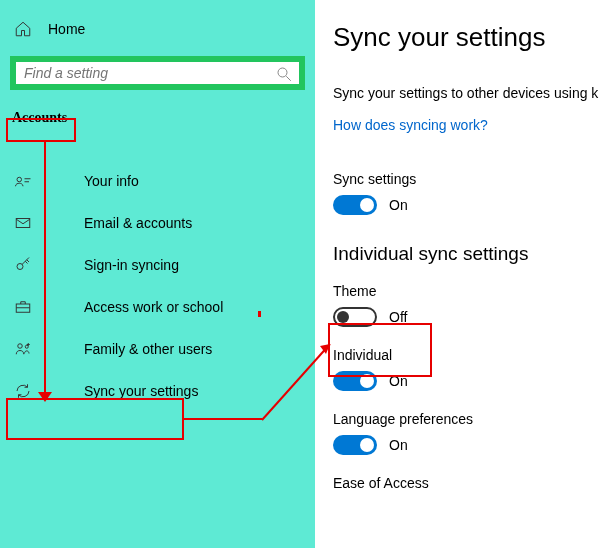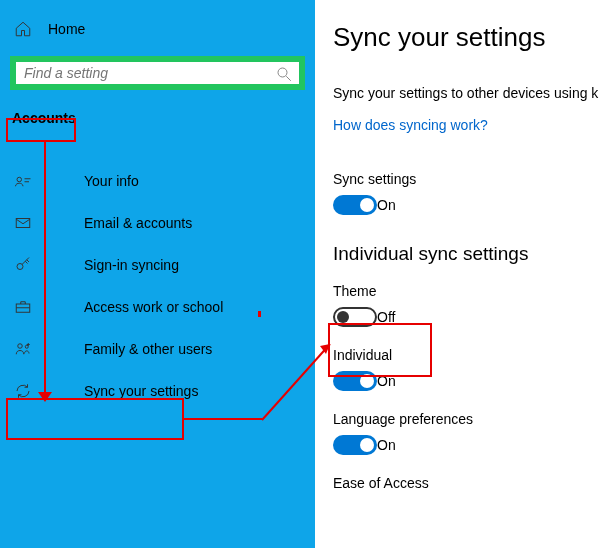--- a/index.html
+++ b/index.html
@@ -1,42 +1,42 @@
 <!DOCTYPE html>
 <html><head>
 <meta charset="utf-8">
 <style>
 * { box-sizing: border-box; margin: 0; padding: 0; }
 body { font-family: "Segoe UI", Arial, sans-serif; font-size: 14px; color: #000; background: #fff; width: 600px; height: 548px; overflow: hidden; position: relative; }
 .container { display: flex; height: 100%; }
-.sidebar { width: 315px; background: #0ea5e9; padding: 12px 0 0 0; height: 100%; }
+.sidebar { width: 315px; background: #5eead4; padding: 12px 0 0 0; height: 100%; }
 .home-row { display: flex; align-items: center; padding: 8px 14px; margin-bottom: 10px; cursor: pointer; }
 .home-row .icon { width: 18px; height: 18px; display: inline-flex; align-items: center; justify-content: center; }
 .home-row .label { margin-left: 16px; font-size: 14px; }
 .search-box { margin: 0 10px 14px 10px; border: 6px solid #22c55e; background: #fff; height: 34px; display: flex; align-items: center; padding: 0 8px; }
 .search-box input { flex: 1; border: none; outline: none; font-size: 14px; background: transparent; font-style: italic; color: #666; }
 .search-box .search-icon { width: 16px; height: 16px; opacity: .6; }
-.category-title { font-weight: 700; font-size: 14px; padding: 6px 12px; display: inline-block; }
+.category-title { font-weight: 700; font-size: 14px; padding: 6px 12px; display: inline-block; font-family: Liberation Serif, serif; }
 .nav-list { margin-top: 28px; }
 .nav-item { display: flex; align-items: center; padding: 12px 14px; cursor: pointer; gap: 36px; }
 .nav-item .icon { width: 18px; height: 18px; display: inline-flex; align-items: center; justify-content: center; }
 .nav-item .label { margin-left: 16px; font-size: 14px; }
 .main { flex: 1; padding: 22px 0 0 18px; overflow: hidden; }
 .page-title { font-size: 26px; font-weight: 400; margin-bottom: 32px; }
 .desc { font-size: 14px; margin-bottom: 16px; white-space: nowrap; }
 .link { color: #0066cc; font-size: 14px; cursor: pointer; margin-bottom: 22px; display: inline-block; }
 .setting-label { font-size: 14px; margin-bottom: 8px; margin-top: 16px; }
 .subheading { font-size: 19px; font-weight: 400; margin: 28px 0 18px 0; }
 .toggle-row { display: flex; align-items: center; margin-bottom: 20px; }
 .toggle { width: 44px; height: 20px; border-radius: 10px; position: relative; cursor: pointer; }
 .toggle.on { background: #0078d4; }
 .toggle.on .knob { position: absolute; right: 3px; top: 3px; width: 14px; height: 14px; border-radius: 50%; background: #fff; }
 .toggle.off { background: #fff; border: 2px solid #333; width: 44px; height: 20px; box-sizing: border-box; }
 .toggle.off .knob { position: absolute; left: 2px; top: 2px; width: 12px; height: 12px; border-radius: 50%; background: #333; }
-.toggle-state { font-size: 14px; }
+.toggle-state { margin-left: 12px; font-size: 14px; }
 .setting-block { margin-bottom: 14px; }
 
 .annot { position: absolute; border: 2px solid #e60000; pointer-events: none; }
 .annot-line { position: absolute; background: #e60000; pointer-events: none; }
 .arrowhead { position: absolute; width: 0; height: 0; pointer-events: none; }
 svg.icon-svg { width: 18px; height: 18px; stroke: #333; fill: none; stroke-width: 1.3; }
 </style>
 </head>
 <body>
 

